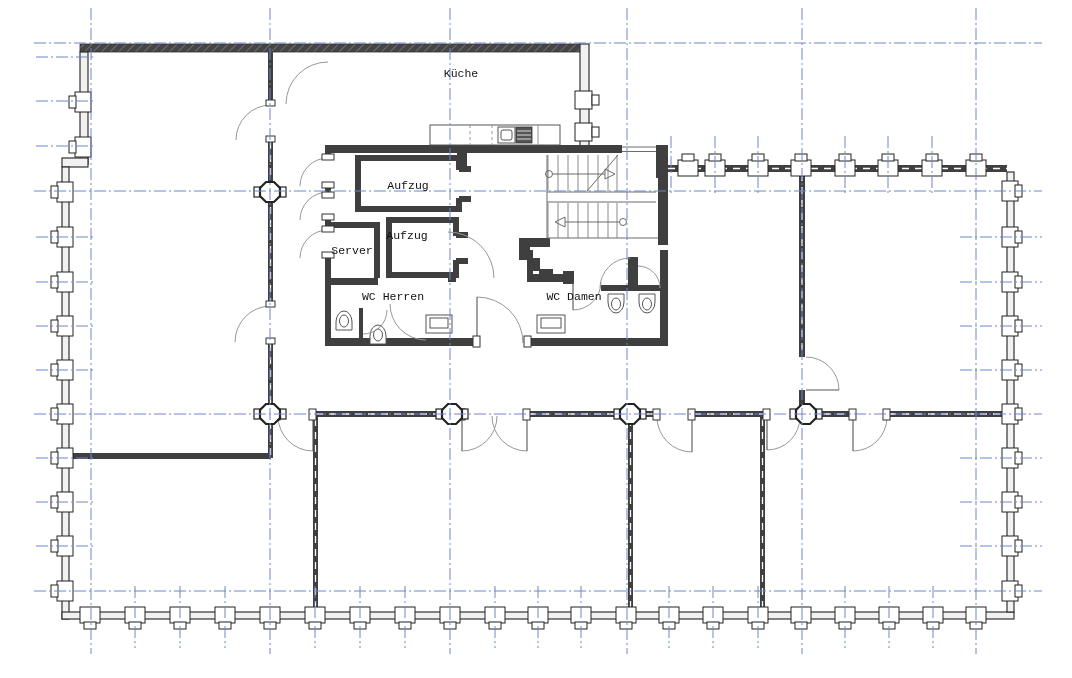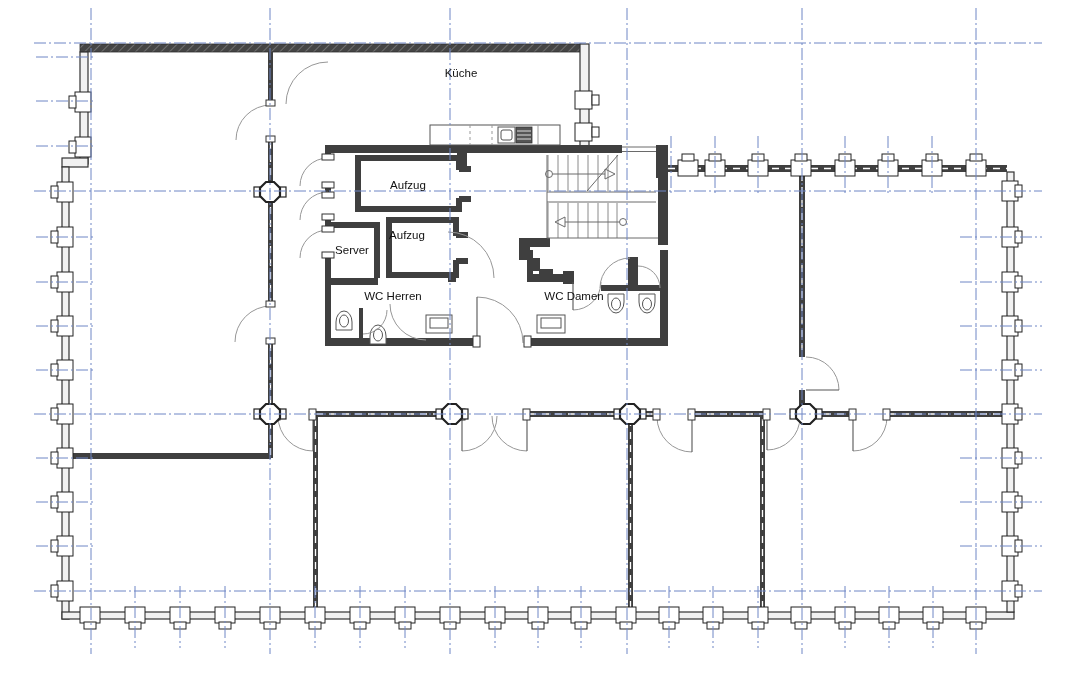--- a/index.html
+++ b/index.html
@@ -1,17 +1,17 @@
 <!DOCTYPE html>
 <html><head>
 <meta charset="utf-8">
 <style>
   html,body{margin:0;padding:0;background:#fff;}
   #stage{position:relative;width:1072px;height:678px;background:#fff;overflow:hidden;
-         font-family:Liberation Sans, sans-serif;border-radius:30px;}
+         font-family:Liberation Mono, monospace;border-radius:30px;}
   svg{position:absolute;left:0;top:0;}
   .wl{fill:#f1f1f1;stroke:#333;stroke-width:1.2;}          
   .wd{fill:#3f3f3f;stroke:none;}                            
   .jb{fill:#fff;stroke:#333;stroke-width:1;}                
   .tl{stroke:#6a6a6a;stroke-width:1;fill:none;}             
   .da{stroke:#979797;stroke-width:1;fill:none;}             
   .dl{stroke:#555;stroke-width:1.1;fill:none;}              
   .fx{fill:#fff;stroke:#555;stroke-width:1;}                
   .cavity{stroke:#fff;stroke-width:1.3;stroke-dasharray:7 6;fill:none;}
   .shaft{fill:#fff;stroke:#3f3f3f;stroke-width:6;}

